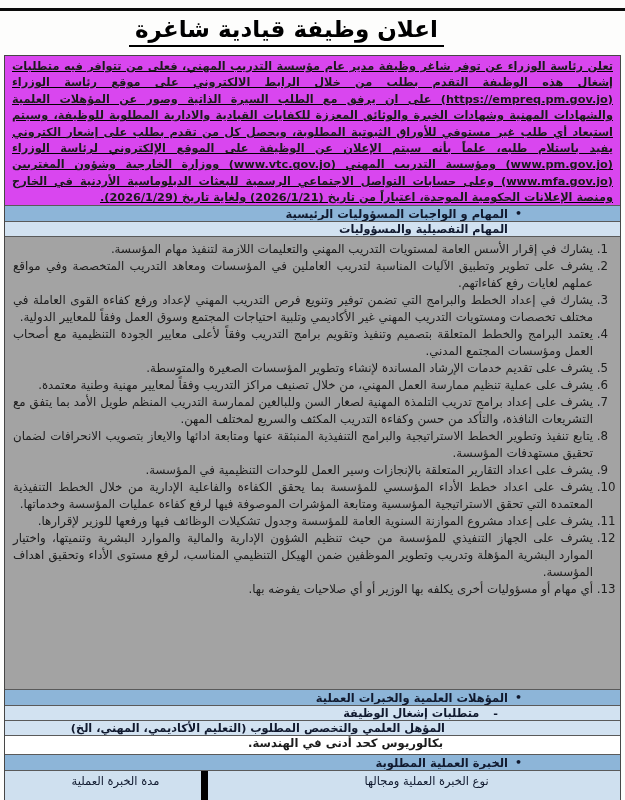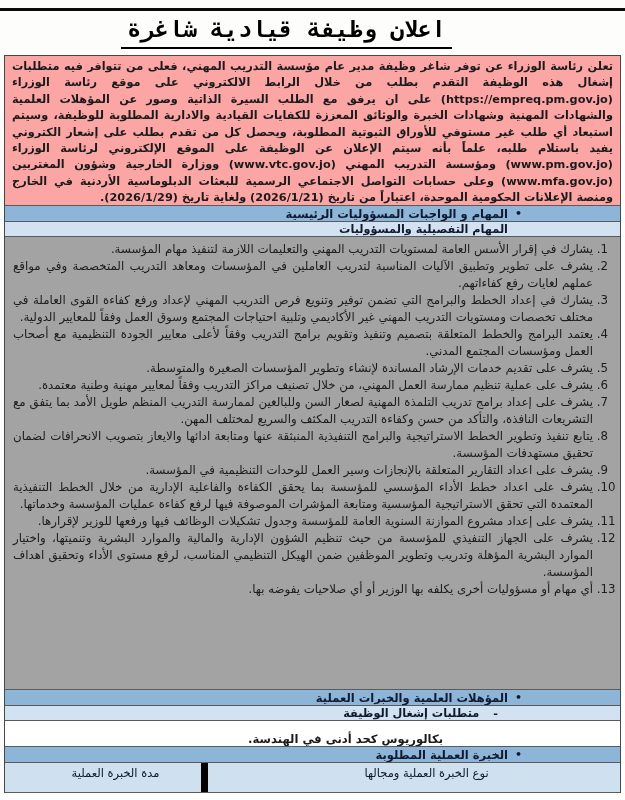--- a/index.html
+++ b/index.html
@@ -21,21 +21,20 @@
     top: 8px; left: 0;
     width: 625px; height: 3px;
     background: #0b0b0b;
   }
 
   .title-wrap {
     position: absolute;
     top: 16px; left: 0;
     width: 573px;
     text-align: center;
-    font-family: Liberation Mono, monospace;
   }
   .title-text {
     display: inline-block;
     font-size: 23px;
     font-weight: 700;
     color: #000;
     border-bottom: 2.5px solid #000;
     padding: 0 6px 3px 6px;
     letter-spacing: 0px;
   }
@@ -47,22 +46,23 @@
     border: 1px solid #474747;
     border-bottom: none;
     background: #fff;
   }
 
   .row { border-bottom: 1px solid #5a5a5a; width: 100%; }
 
   .intro-cell {
     height: 150px;
     padding: 3px 7px 2px 7px;
-    background: #fca5a5;
-    overflow: hidden;
+    background: #d946ef;
+    overflow: hidden;
+    text-decoration: underline;
   }
   .intro-text {
     font-size: 11.3px;
     font-weight: 700;
     line-height: 16.4px;
     color: #1b1b1b;
     text-align: justify;
   }
 
   .bar {
@@ -94,24 +94,24 @@
     margin: 0;
     padding-right: 23px;
     font-size: 11.8px;
     line-height: 17px;
     color: #1c1c1c;
     text-align: justify;
   }
   .duties-list li { padding-left: 2px; }
 
   .value-cell {
-    height: 26px;
+    height: 19px;
     background: #fff;
     display: flex;
-    align-items: flex-end;
+    align-items: flex-start;
     font-size: 11.6px;
     font-weight: 600;
     color: #1b1b1b;
     white-space: nowrap;
     overflow: hidden;
   }
   .indent-177 { padding-right: 177px; }
 
   .exp-cols {
     display: flex;
@@ -179,20 +179,23 @@
     <div class="row bar bar-medium indent-98">
       <span class="bullet">•</span>
       <span>المؤهلات العلمية والخبرات العملية</span>
     </div>
 
     <div class="row bar bar-light indent-122">
       <span class="dash-bullet">-</span>
       <span>متطلبات إشغال الوظيفة</span>
     </div>
 
+    <div class="row bar bar-light indent-175">
+      <span>المؤهل العلمي والتخصص المطلوب (التعليم الأكاديمي، المهني، الخ)</span>
+    </div>
 
     <div class="row value-cell indent-177">
       <span>بكالوريوس كحد أدنى  في الهندسة.</span>
     </div>
 
     <div class="row bar bar-medium indent-98">
       <span class="bullet">•</span>
       <span>الخبرة العملية المطلوبة</span>
     </div>
 

